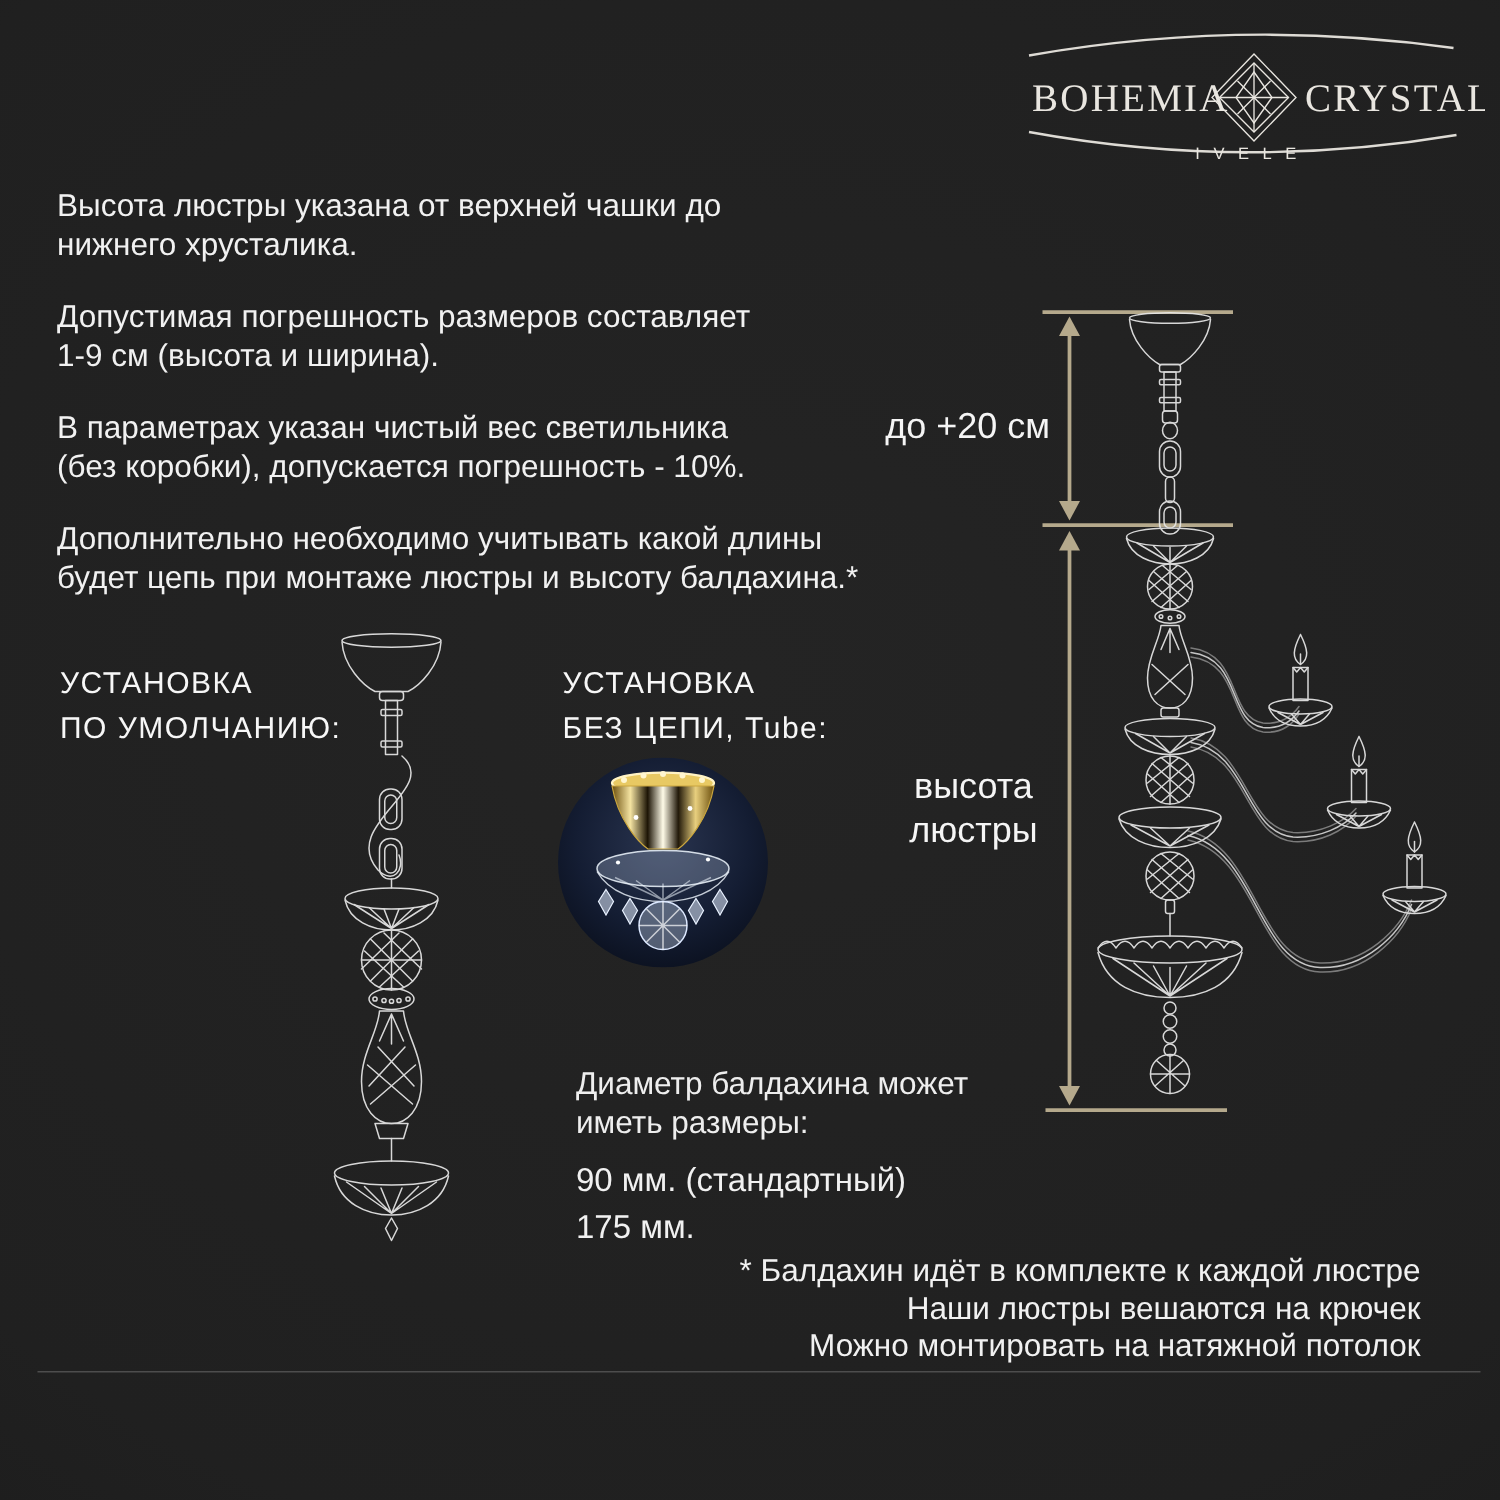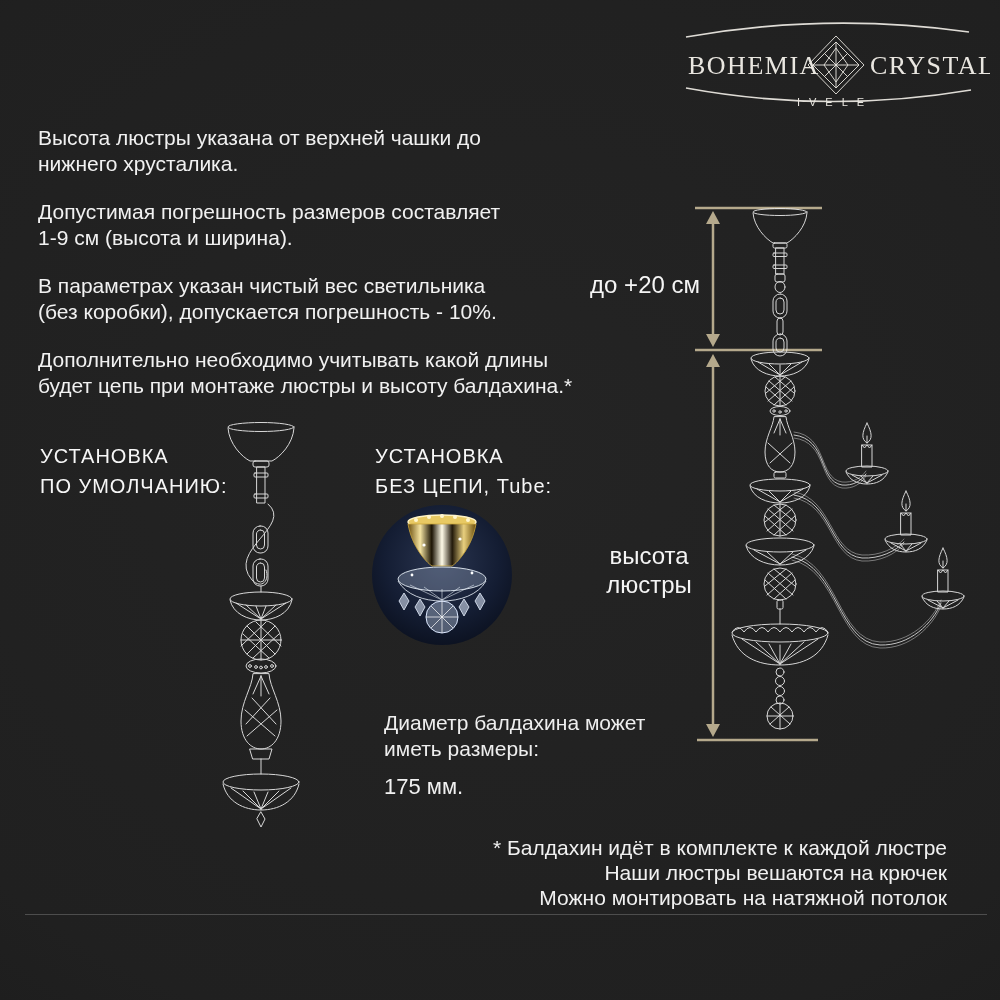--- a/index.html
+++ b/index.html
@@ -16,21 +16,21 @@
   .paragraphs{left:38px;top:113px;width:600px;}
   .para{margin:12px 0 22px 0;font-size:21px;line-height:26px;white-space:pre-line;color:#f1f1f1;}
   .sec-heading{font-size:20px;line-height:30px;letter-spacing:1px;color:#f7f7f7;white-space:nowrap;}
   .sec-default{left:40px;top:441px;}
   .sec-tube{left:375px;top:441px;}
   .canopy-note{left:384px;top:670px;margin-top:40px;}
   .canopy-heading{font-size:21px;line-height:26px;white-space:pre-line;color:#eeeeee;}
   .canopy-sizes{margin-top:9px;font-size:22px;line-height:31px;color:#f1f1f1;}
   .meas-label{color:#f5f5f5;}
   .label-chain{left:555px;top:271px;width:145px;text-align:right;font-size:24px;white-space:nowrap;}
-  .label-height{left:593px;top:510px;width:112px;text-align:center;font-size:24px;line-height:29px;margin-top:31px;}
+  .label-height{left:593px;top:510px;width:112px;text-align:center;font-size:24px;line-height:29px;}
   .footnotes{right:53px;top:835px;text-align:right;font-size:21px;line-height:25px;color:#f1f1f1;}
   .divider{left:25px;top:914px;width:962px;height:1px;background:#4d4d4d;}
   svg{display:block;}
   .lineart{stroke:#e8e8e8;fill:none;stroke-width:1;stroke-linecap:round;stroke-linejoin:round;opacity:.92;}
   .tan{stroke:#b5a98c;fill:none;stroke-width:2.5;}
   .tanfill{fill:#b5a98c;stroke:none;}
 </style>
 </head>
 <body>
 
@@ -187,20 +187,21 @@
         <circle cx="88" cy="34" r="1.6" fill="#ffffff"></circle>
       <circle cx="40" cy="70" r="1.4" fill="#ffffff"></circle>
         <circle cx="100" cy="68" r="1.4" fill="#ffffff"></circle>
     </g>
   </svg>
 
   <div class="abs canopy-note">
     <div class="canopy-heading">Диаметр балдахина может
 иметь размеры:</div>
     <div class="canopy-sizes">
+      <div>90 мм. (стандартный)</div>
       <div>175 мм.</div>
     </div>
   </div>
 
   <svg class="abs" style="left:580px;top:195px;" width="410" height="560" viewBox="0 0 410 560">
 
     <g>
       <line class="tan" x1="115" y1="13" x2="242" y2="13"></line>
       <line class="tan" x1="115" y1="155" x2="242" y2="155"></line>
       <line class="tan" x1="117" y1="545" x2="238" y2="545"></line>

